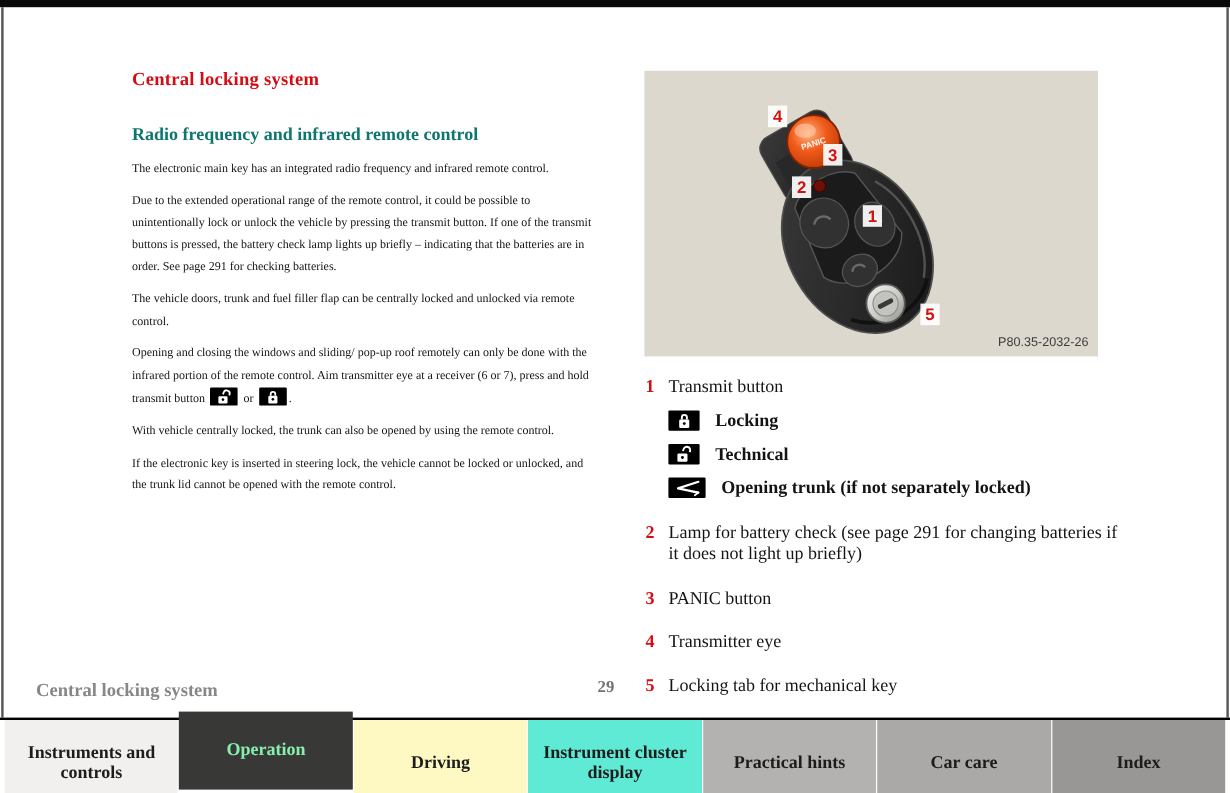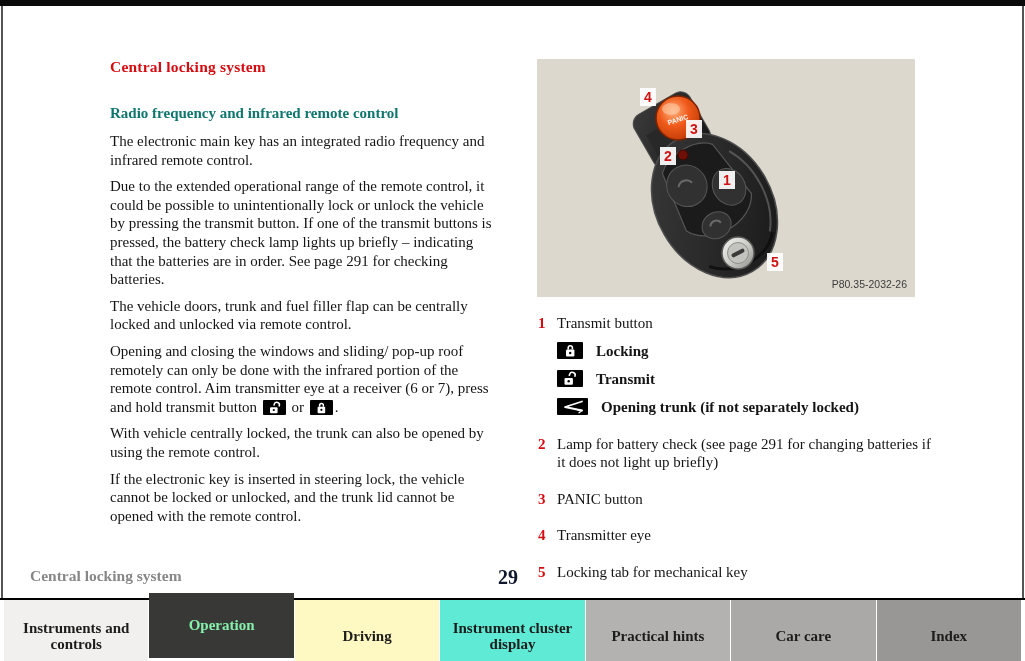--- a/index.html
+++ b/index.html
@@ -9,42 +9,42 @@
 
   
   .top-bar   { position:absolute; left:0; top:0; width:1025px; height:6px; background:#0a0a0a; }
   .edge-left { position:absolute; left:1px;  top:6px; width:2px; height:592px; background:#555; }
   .edge-right{ position:absolute; right:1px; top:6px; width:2px; height:592px; background:#555; }
 
   
   .text-col { position:absolute; left:110px; top:58px; width:386px; color:#141414; }
   .doc-title { font-size:15.5px; font-weight:bold; margin-bottom:29px; letter-spacing:.2px; }
   .doc-heading { font-size:15px; font-weight:bold; color:#0f766e; margin-bottom:10px; }
-  .text-col p { font-size:15px; line-height:18.6px; margin-bottom:8px; }
+  .text-col p { font-size:10px; line-height:18.6px; margin-bottom:8px; }
   .inline-icon { display:inline-block; width:23px; height:15px; background:#000; border-radius:1px;
                  vertical-align:-3px; margin:0 2px; }
   .inline-icon svg { display:block; }
 
   
   .figure-panel { position:absolute; left:537px; top:59px; width:378px; height:238px; background:#dcd8ce; }
 
   
   .legend { position:absolute; left:538px; top:314px; width:400px; color:#141414; font-size:15px; }
   .legend-row { display:flex; margin-bottom:9px; line-height:18.5px; }
   .legend-num { flex:none; width:19px; font-weight:bold; }
   .legend-text { flex:1; }
   .legend-sub { display:flex; align-items:center; margin:0 0 9.5px 19px; line-height:18.5px;font-weight:bold; }
   .legend-icon { flex:none; background:#000; border-radius:1px; margin-right:13px; }
   .legend-icon.sq { width:26px; height:17px; }
   .legend-icon.wide { width:31px; height:17px; }
   .legend-gap { height:9px; }
 
   
   .footer-chapter { position:absolute; left:30px; top:567px; font-size:15.5px; font-weight:bold; color:#878787; }
-  .footer-page { position:absolute; left:498px; top:566px; font-size:20px; font-weight:bold; color:#0f172a; }
+  .footer-page { position:absolute; left:498px; top:566px; font-size:14px; font-weight:bold; color:#737373; }
 
   
   .tabbar-wrap { position:absolute; left:0; right:0; top:598px; height:63px; }
   .tabline-top { height:2px; background:#000; }
   .tabs { display:flex; height:72px; padding:0 4px; gap:1px; background:#fff; }
   .tab { flex:1 1 0; display:flex; align-items:center; justify-content:center; text-align:center;
          font-size:15px; font-weight:bold; line-height:16.5px; color:#1c1c1c; padding:2px 6px; cursor:pointer; }
   .tab-0 { background:#f1f0ee; }
   .tab-1 { background:#383836; color:#86efac; position:relative; margin-top:-7px; height:65px; z-index:2; }
   .tab-2 { background:#fef9c3; }
@@ -180,21 +180,21 @@
           </svg></span>
       <span>Locking</span>
     </div>
 
     <div class="legend-sub">
       <span class="legend-icon sq"><svg width="26" height="17" viewBox="0 0 26 17">
             <rect x="7.5" y="8" width="8.4" height="6.8" rx="1" fill="#fff"></rect>
             <path d="M10 8 V6.2 a2.8 2.8 0 0 1 5.6 0 V7" fill="none" stroke="#fff" stroke-width="1.6" transform="translate(2.6,-1) rotate(20 13 6)"></path>
             <circle cx="11.7" cy="11.2" r="1.2" fill="#000"></circle>
           </svg></span>
-      <span>Transmit</span>
+      <span>Technical</span>
     </div>
 
     <div class="legend-sub">
       <span class="legend-icon wide"><svg width="31" height="17" viewBox="0 0 31 17">
             <path d="M25 3.5 L8 9 L25 12.5" fill="none" stroke="#fff" stroke-width="1.8" stroke-linecap="round" stroke-linejoin="round"></path>
             <path d="M25 12.5 l-4 -0.5 M25 12.5 l-3 2.2" fill="none" stroke="#fff" stroke-width="1.4" stroke-linecap="round"></path>
           </svg></span>
       <span>Opening trunk (if not separately locked)</span>
     </div>
 

